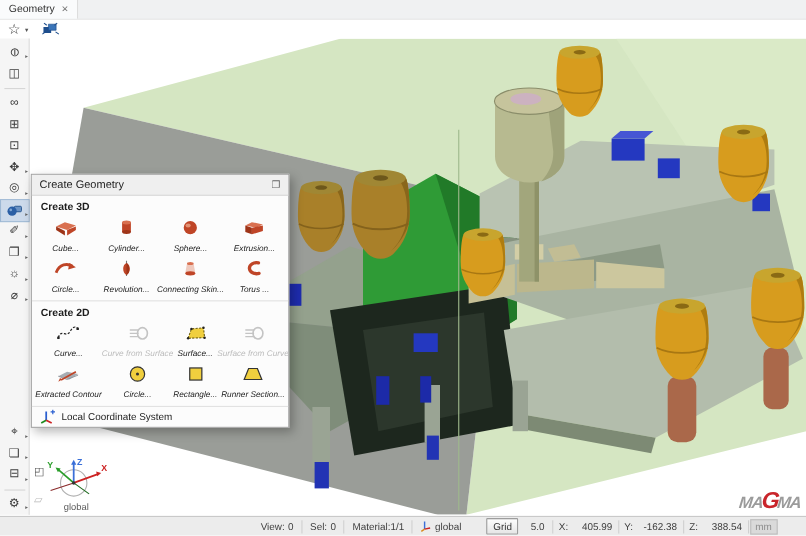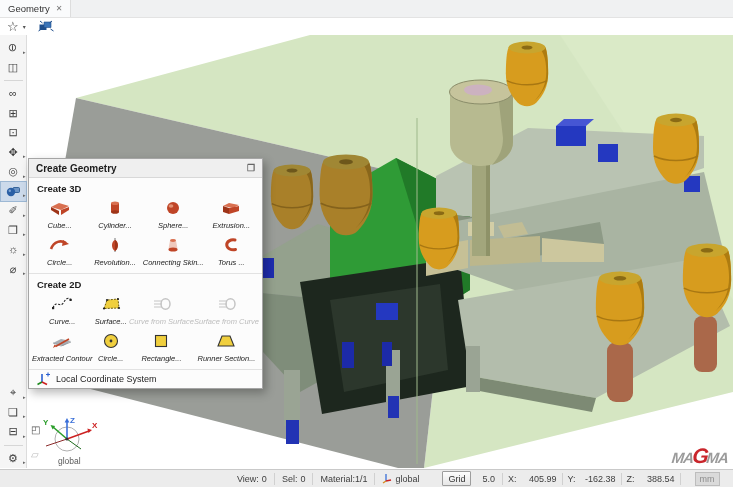--- a/index.html
+++ b/index.html
@@ -43,21 +43,21 @@
 
   .logo{position:absolute;right:5px;bottom:3px;font-weight:bold;font-style:italic;
         color:#9b9b9b;font-size:15px;letter-spacing:-1px;transform:skewX(-6deg);
         display:flex;align-items:flex-end;line-height:1;}
   .logo .g{color:#c9252b;font-size:21px;margin:0 -1px;line-height:.8;}
 
   
   .panel{position:absolute;left:28px;top:158px;width:233px;background:#fcfcfc;
          border:1px solid #a5a5a5;box-shadow:3px 4px 9px rgba(0,0,0,.28);z-index:6;}
   .phdr{height:18px;background:#efefef;border-bottom:1px solid #d8d8d8;display:flex;
-        align-items:center;padding:0 7px;font-size:10px;font-weight:bold;color:#1d1d1d;}
+        align-items:center;padding:0 7px;font-size:10px;font-weight:normal;color:#1d1d1d;}
   .popout{margin-left:auto;font-size:9px;color:#666;}
   .psec{font-size:9.5px;font-weight:bold;color:#1d1d1d;padding:5px 8px 1px;}
   .pgrid{display:grid;grid-template-columns:repeat(4,1fr);padding:0 3px;}
   .pitem{height:35px;display:flex;flex-direction:column;align-items:center;
          justify-content:flex-end;padding-bottom:2px;gap:1px;font-style:italic;}
   .plabel{font-size:7.5px;color:#222;white-space:nowrap;}
   .pitem.disabled .plabel{color:#bcbcbc;}
   .pdiv{height:1px;background:#e2e2e2;margin-top:4px;}
   .pfooter{border-top:1px solid #e2e2e2;margin-top:4px;height:18px;display:flex;
            align-items:center;gap:6px;padding:0 7px;font-size:9px;color:#1d1d1d;}
@@ -67,21 +67,21 @@
              border-top:1px solid #c9c9c9;display:flex;align-items:center;font-size:9px;
              color:#3e3e3e;box-sizing:border-box;}
   .sspacer{width:230px;flex:none;}
   .schip{display:flex;align-items:center;gap:3px;padding:0 7px;border-right:1px solid #d0d0d0;
          height:12px;}
   .schip.noborder{border-right:none;}
   .grid-btn{margin-left:16px;border:1px solid #9d9d9d;background:linear-gradient(#fdfdfd,#e6e6e6);
             padding:0 5px;height:13px;display:flex;align-items:center;border-radius:1px;color:#333;}
   .coord{display:flex;align-items:center;padding:0 5px;border-right:1px solid #d0d0d0;height:12px;}
   .coord .cval{min-width:40px;text-align:right;}
-  .mm-chip{margin-left:14px;background:#dadada;border:1px solid #bdbdbd;color:#8d8d8d;
+  .mm-chip{margin-left:1px;background:#dadada;border:1px solid #bdbdbd;color:#8d8d8d;
            padding:0 4px;height:12px;display:flex;align-items:center;}
 </style>
 </head>
 <body>
 
 <div class="app">
 
   <div class="tabbar">
     <div class="tab">
       <span>Geometry</span>
@@ -369,36 +369,36 @@
     <div class="psec">Create 2D</div>
     <div class="pgrid">
       <div class="pitem">
         <span><svg width="24" height="16" viewBox="0 0 24 16">
               <path d="M3 12C6 3 10 13 14 6s7-2 7-2" stroke="#222" stroke-width="1.1" fill="none" stroke-dasharray="2.2 1.4"></path>
               <rect x="2" y="11" width="2.2" height="2.2" fill="#222"></rect>
               <rect x="19.5" y="2.8" width="2.2" height="2.2" fill="#222"></rect>
             </svg></span>
         <span class="plabel">Curve...</span>
       </div>
+      <div class="pitem disabled">
+        <span><svg width="24" height="16" viewBox="0 0 24 16">
+              <path d="M5 5h8M5 8h8M5 11h8" stroke="#c4c4c4" stroke-width="1.2"></path>
+              <ellipse cx="16.5" cy="8" rx="4.5" ry="5.2" fill="none" stroke="#c4c4c4" stroke-width="1.5"></ellipse>
+            </svg></span>
+        <span class="plabel">Curve from Surface</span>
+      </div>
       <div class="pitem">
         <span><svg width="24" height="16" viewBox="0 0 24 16">
               <path d="M5 12.5L8 4l11-1 1 9z" fill="#f0cf3e" stroke="#6b5b0d" stroke-width="1" stroke-dasharray="2 1.2"></path>
               <circle cx="8" cy="4" r="1.1" fill="#222"></circle>
               <circle cx="19" cy="3" r="1.1" fill="#222"></circle>
               <circle cx="20" cy="12" r="1.1" fill="#222"></circle>
               <circle cx="5" cy="12.5" r="1.1" fill="#222"></circle>
             </svg></span>
         <span class="plabel">Surface...</span>
-      </div>
-      <div class="pitem disabled">
-        <span><svg width="24" height="16" viewBox="0 0 24 16">
-              <path d="M5 5h8M5 8h8M5 11h8" stroke="#c4c4c4" stroke-width="1.2"></path>
-              <ellipse cx="16.5" cy="8" rx="4.5" ry="5.2" fill="none" stroke="#c4c4c4" stroke-width="1.5"></ellipse>
-            </svg></span>
-        <span class="plabel">Curve from Surface</span>
       </div>
       <div class="pitem disabled">
         <span><svg width="24" height="16" viewBox="0 0 24 16">
               <path d="M5 5h8M5 8h8M5 11h8" stroke="#c4c4c4" stroke-width="1.2"></path>
               <ellipse cx="16.5" cy="8" rx="4.5" ry="5.2" fill="none" stroke="#c4c4c4" stroke-width="1.5"></ellipse>
             </svg></span>
         <span class="plabel">Surface from Curve</span>
       </div>
       <div class="pitem">
         <span><svg width="24" height="16" viewBox="0 0 24 16">

